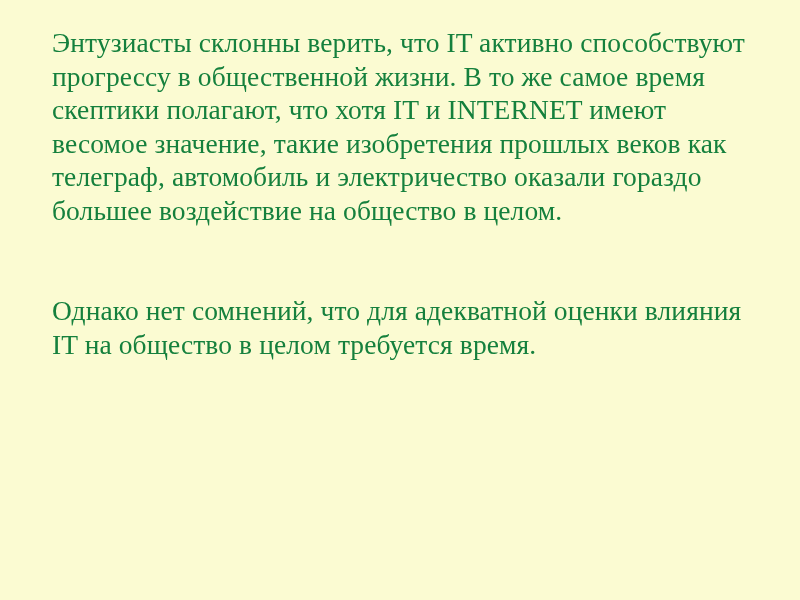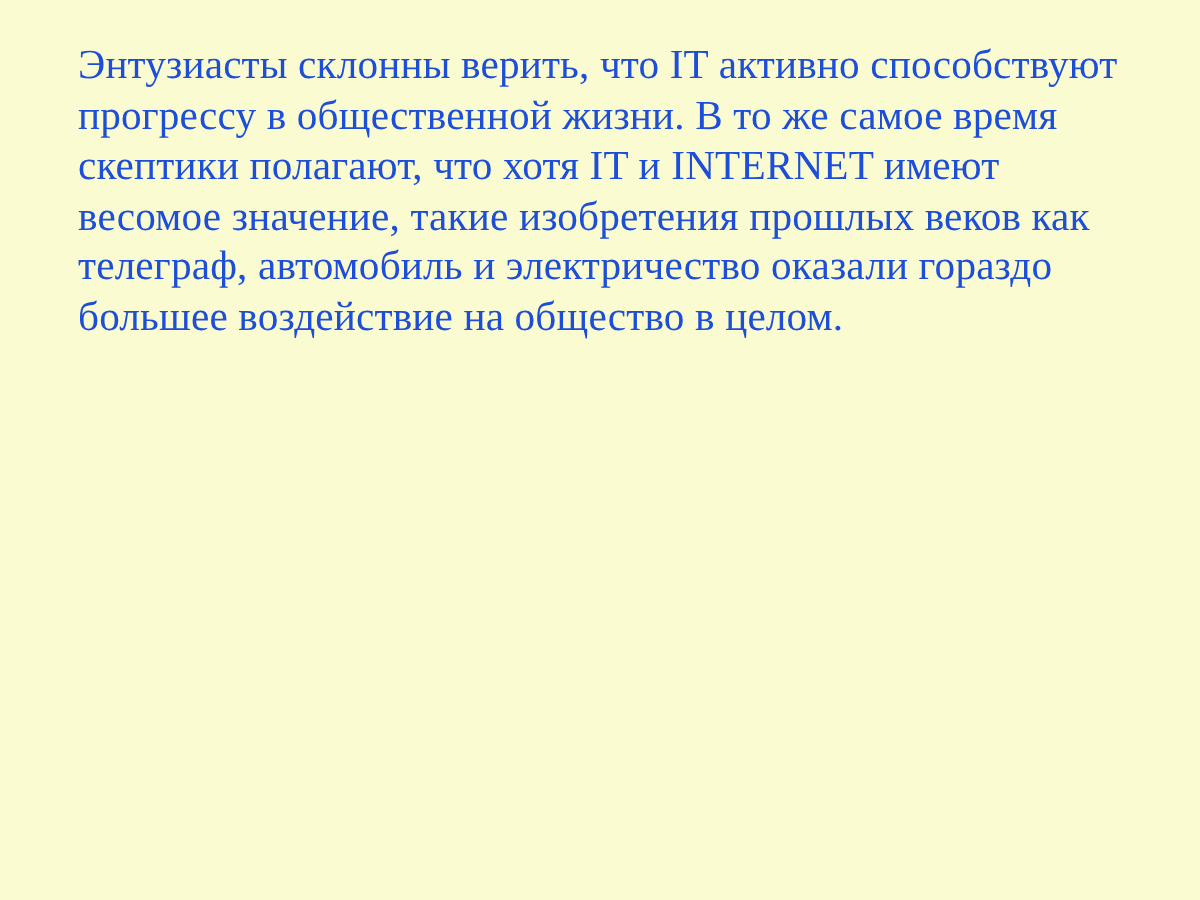--- a/index.html
+++ b/index.html
@@ -21,30 +21,31 @@
     background: #fbfbd2;
     position: relative;
   }
   .body-block {
     margin: 0;
     color: #1a1a1a;
   }
   .para {
     font-size: 27.5px;
     line-height: 33.5px;
-    color: #1d4ed8;
+    color: #15803d;
     margin: 0;
     text-align: left;
     letter-spacing: 0.1px;
   }
   .para-gap {
     height: 67px;
   }
 </style>
 </head>
 <body>
 
 <div class="slide">
   <div class="body-block">
     <p class="para">Энтузиасты склонны верить, что IT активно способствуют прогрессу в общественной жизни. В то же самое время скептики полагают, что хотя IT и INTERNET имеют весомое значение, такие изобретения прошлых веков как телеграф, автомобиль и электричество оказали гораздо большее воздействие на общество в целом.</p>
     <div class="para-gap"></div>
+    <p class="para">Однако нет сомнений, что для адекватной оценки влияния IT на общество в целом требуется время.</p>
   </div>
 </div>
 
 </body></html>

